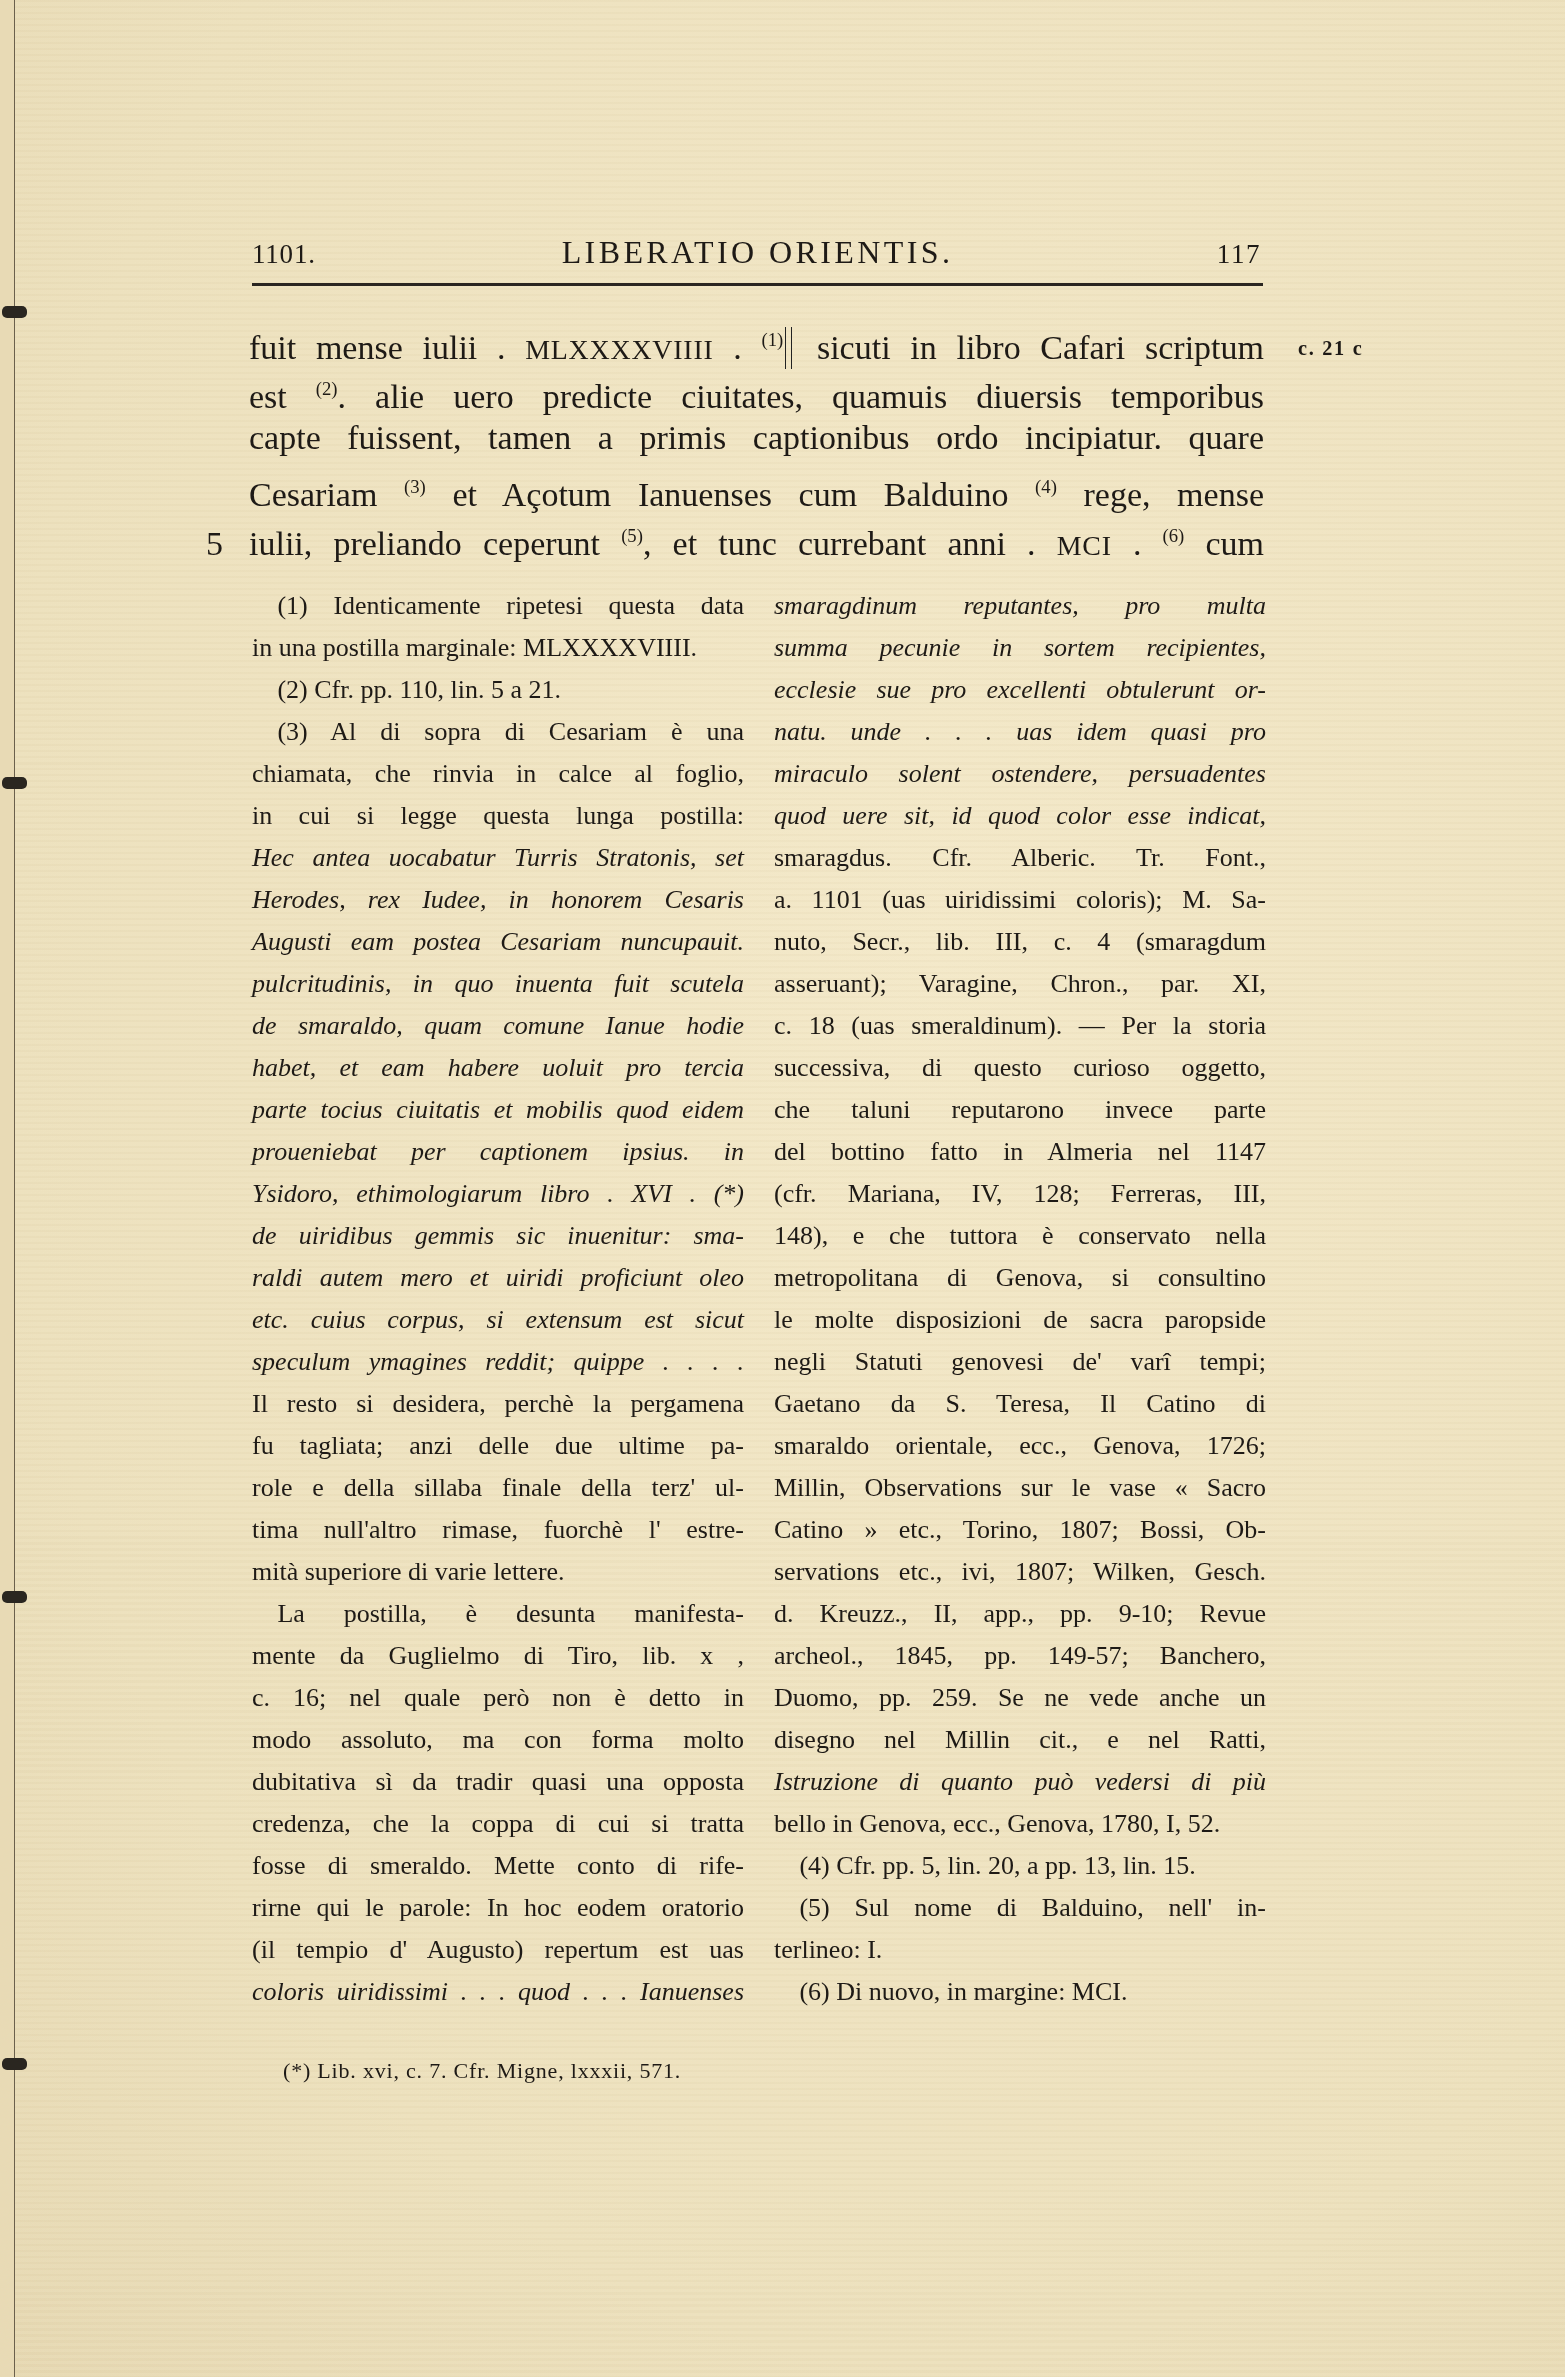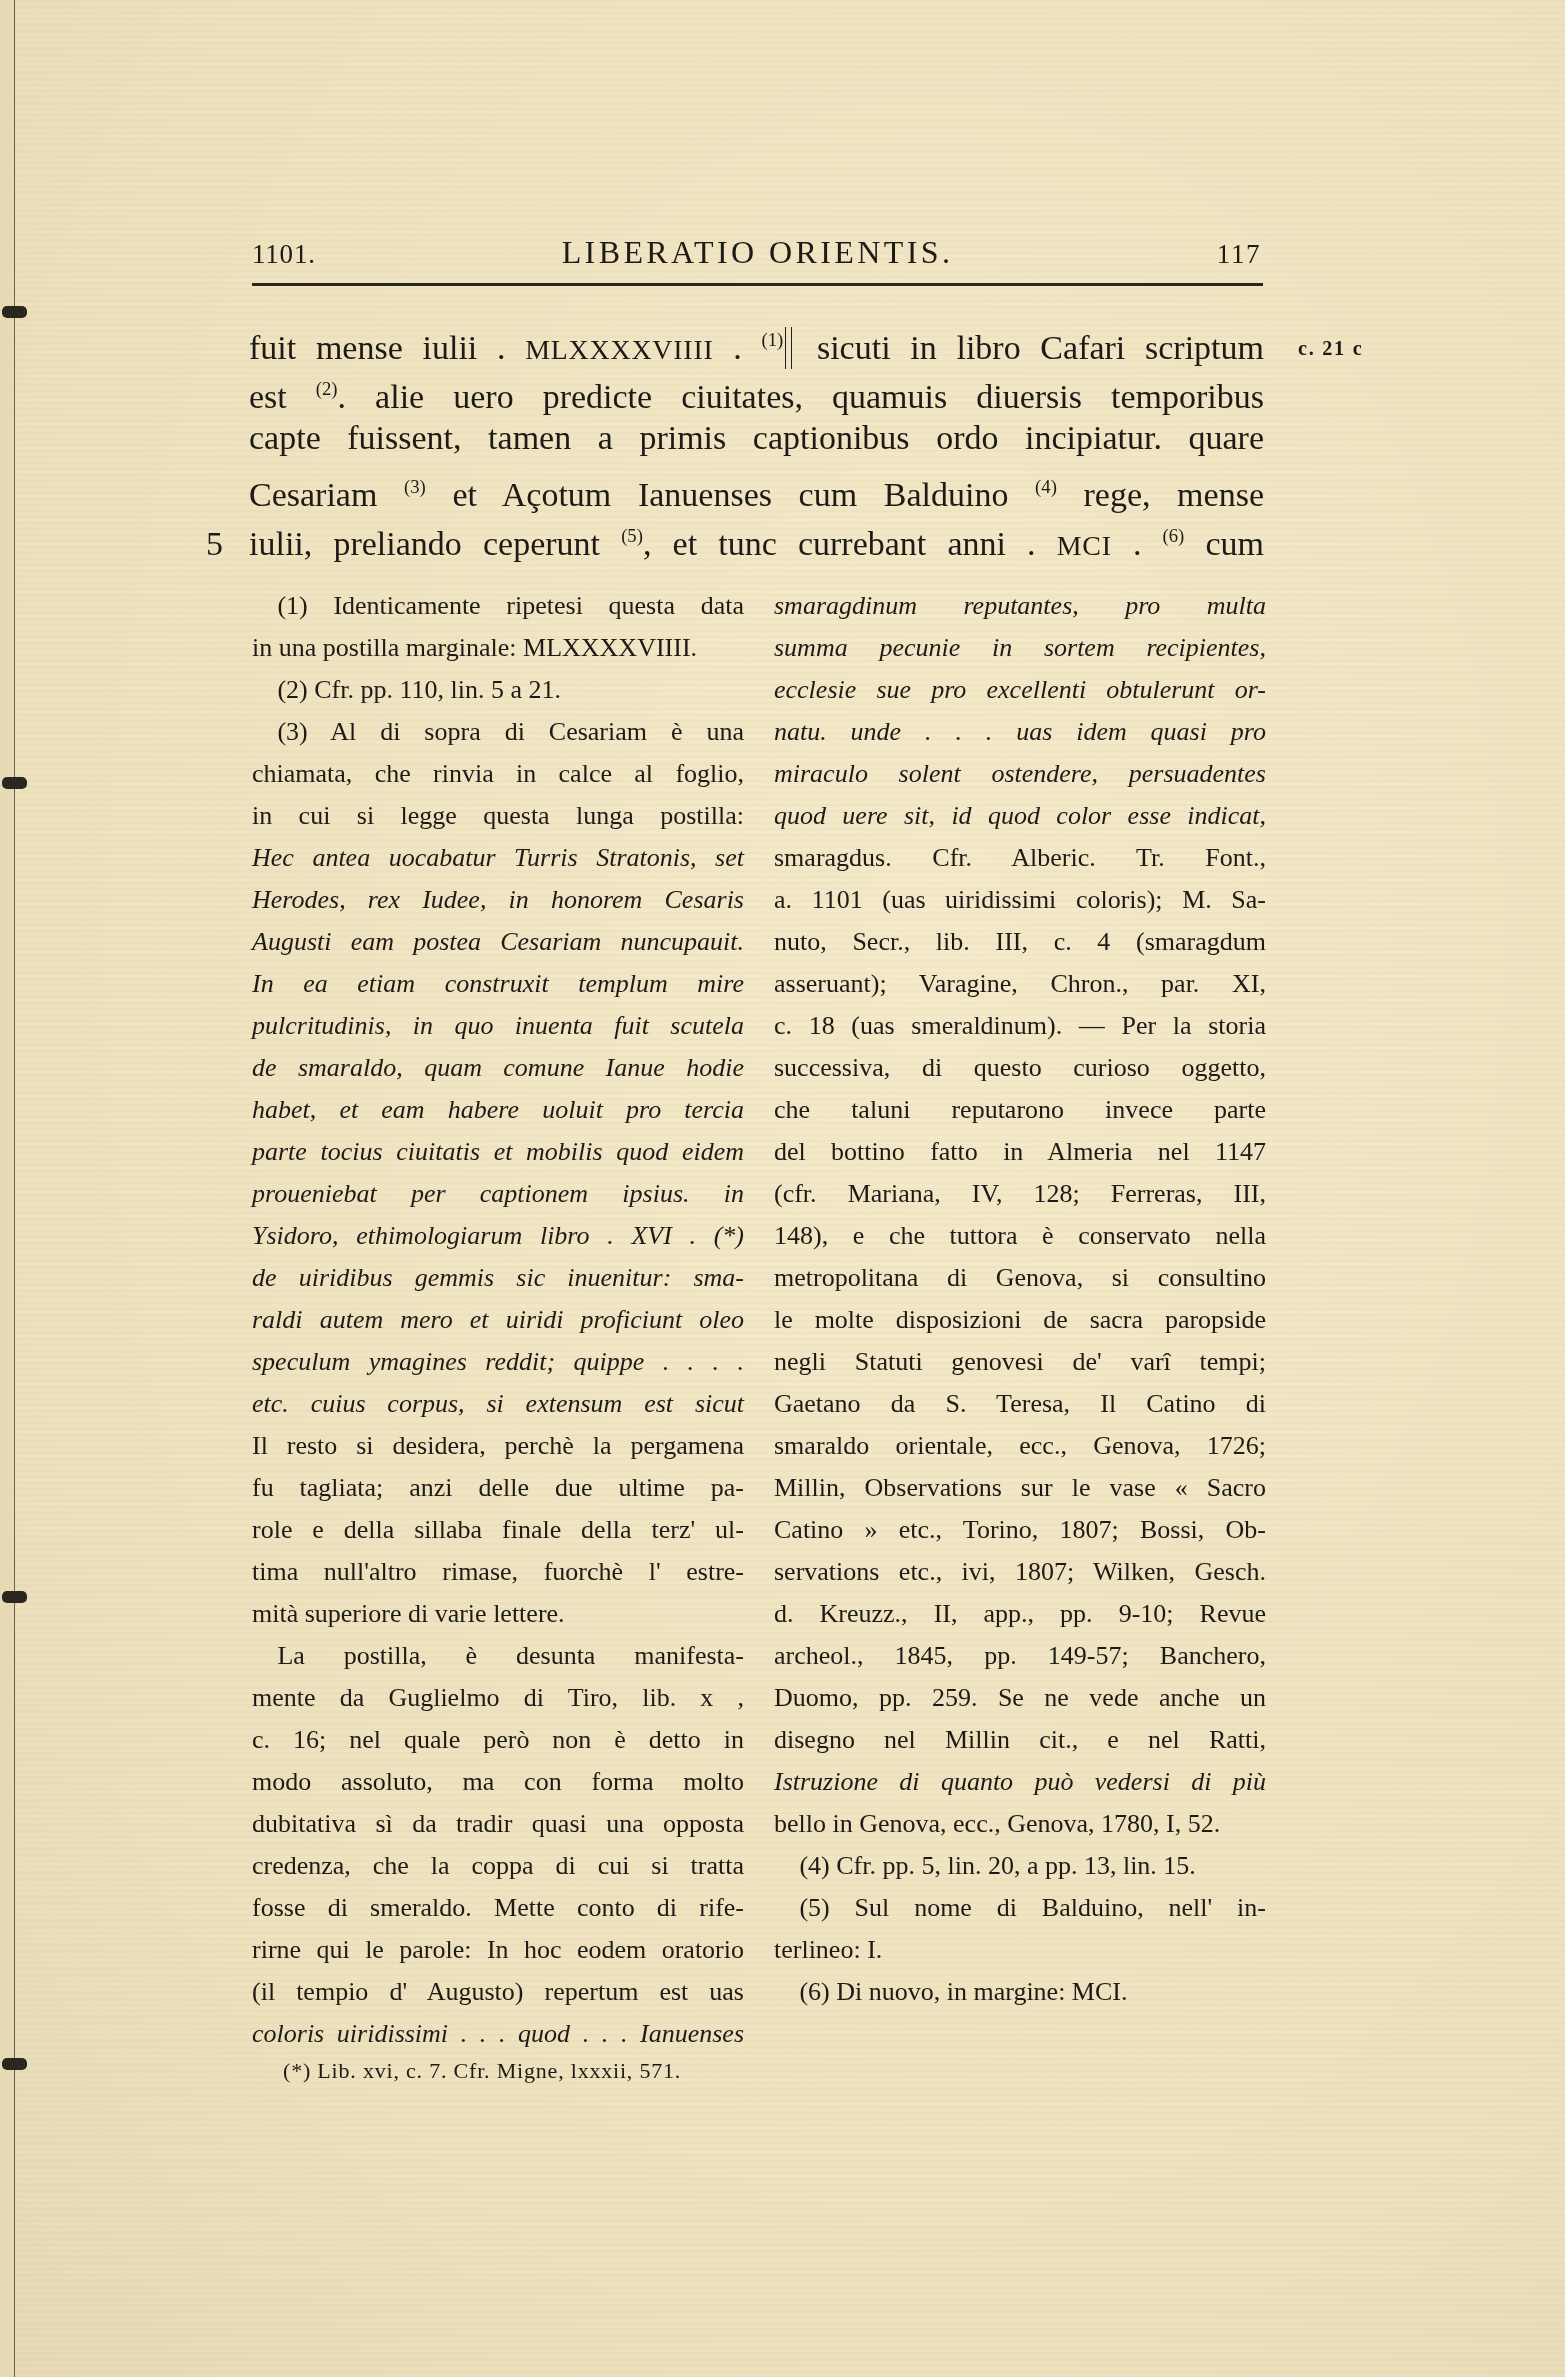--- a/index.html
+++ b/index.html
@@ -64,31 +64,30 @@
 <div class="col left" id="col-left">
     <span class="l ind">(1) Identicamente ripetesi questa data</span>
     <span class="l last">in una postilla marginale: MLXXXXVIIII.</span>
     <span class="l ind last">(2) Cfr. pp. 110, lin. 5 a 21.</span>
     <span class="l ind">(3) Al di sopra di Cesariam è una</span>
     <span class="l">chiamata, che rinvia in calce al foglio,</span>
     <span class="l">in cui si legge questa lunga postilla:</span>
     <span class="l" style="font-style: italic;">Hec antea uocabatur Turris Stratonis, set</span>
     <span class="l" style="font-style: italic;">Herodes, rex Iudee, in honorem Cesaris</span>
     <span class="l" style="font-style: italic;">Augusti eam postea Cesariam nuncupauit.</span>
-    <span class="l" style="font-style: italic;">In ea etiam construxit templum mire</span>
     <span class="l" style="font-style: italic;">pulcritudinis, in quo inuenta fuit scutela</span>
     <span class="l" style="font-style: italic;">de smaraldo, quam comune Ianue hodie</span>
     <span class="l" style="font-style: italic;">habet, et eam habere uoluit pro tercia</span>
     <span class="l" style="font-style: italic;">parte tocius ciuitatis et mobilis quod eidem</span>
     <span class="l" style="font-style: italic;">proueniebat per captionem ipsius.   in</span>
     <span class="l" style="font-style: italic;">Ysidoro, ethimologiarum libro . XVI . (*)</span>
     <span class="l" style="font-style: italic;">de uiridibus gemmis sic inuenitur: sma-</span>
     <span class="l" style="font-style: italic;">raldi autem mero et uiridi proficiunt oleo</span>
+    <span class="l" style="font-style: italic;">etc. cuius corpus, si extensum est sicut</span>
     <span class="l" style="font-style: italic;">speculum ymagines reddit; quippe . . . .</span>
-    <span class="l" style="font-style: italic;">etc. cuius corpus, si extensum est sicut</span>
     <span class="l">Il resto si desidera, perchè la pergamena</span>
     <span class="l">fu tagliata; anzi delle due ultime pa-</span>
     <span class="l">role e della sillaba finale della terz' ul-</span>
     <span class="l">tima null'altro rimase, fuorchè l' estre-</span>
     <span class="l last">mità superiore di varie lettere.</span>
     <span class="l ind">La postilla, è desunta manifesta-</span>
     <span class="l">mente da Guglielmo di Tiro, lib. x ,</span>
     <span class="l">c. 16; nel quale però non è detto in</span>
     <span class="l">modo assoluto, ma con forma molto</span>
     <span class="l">dubitativa sì da tradir quasi una opposta</span>

